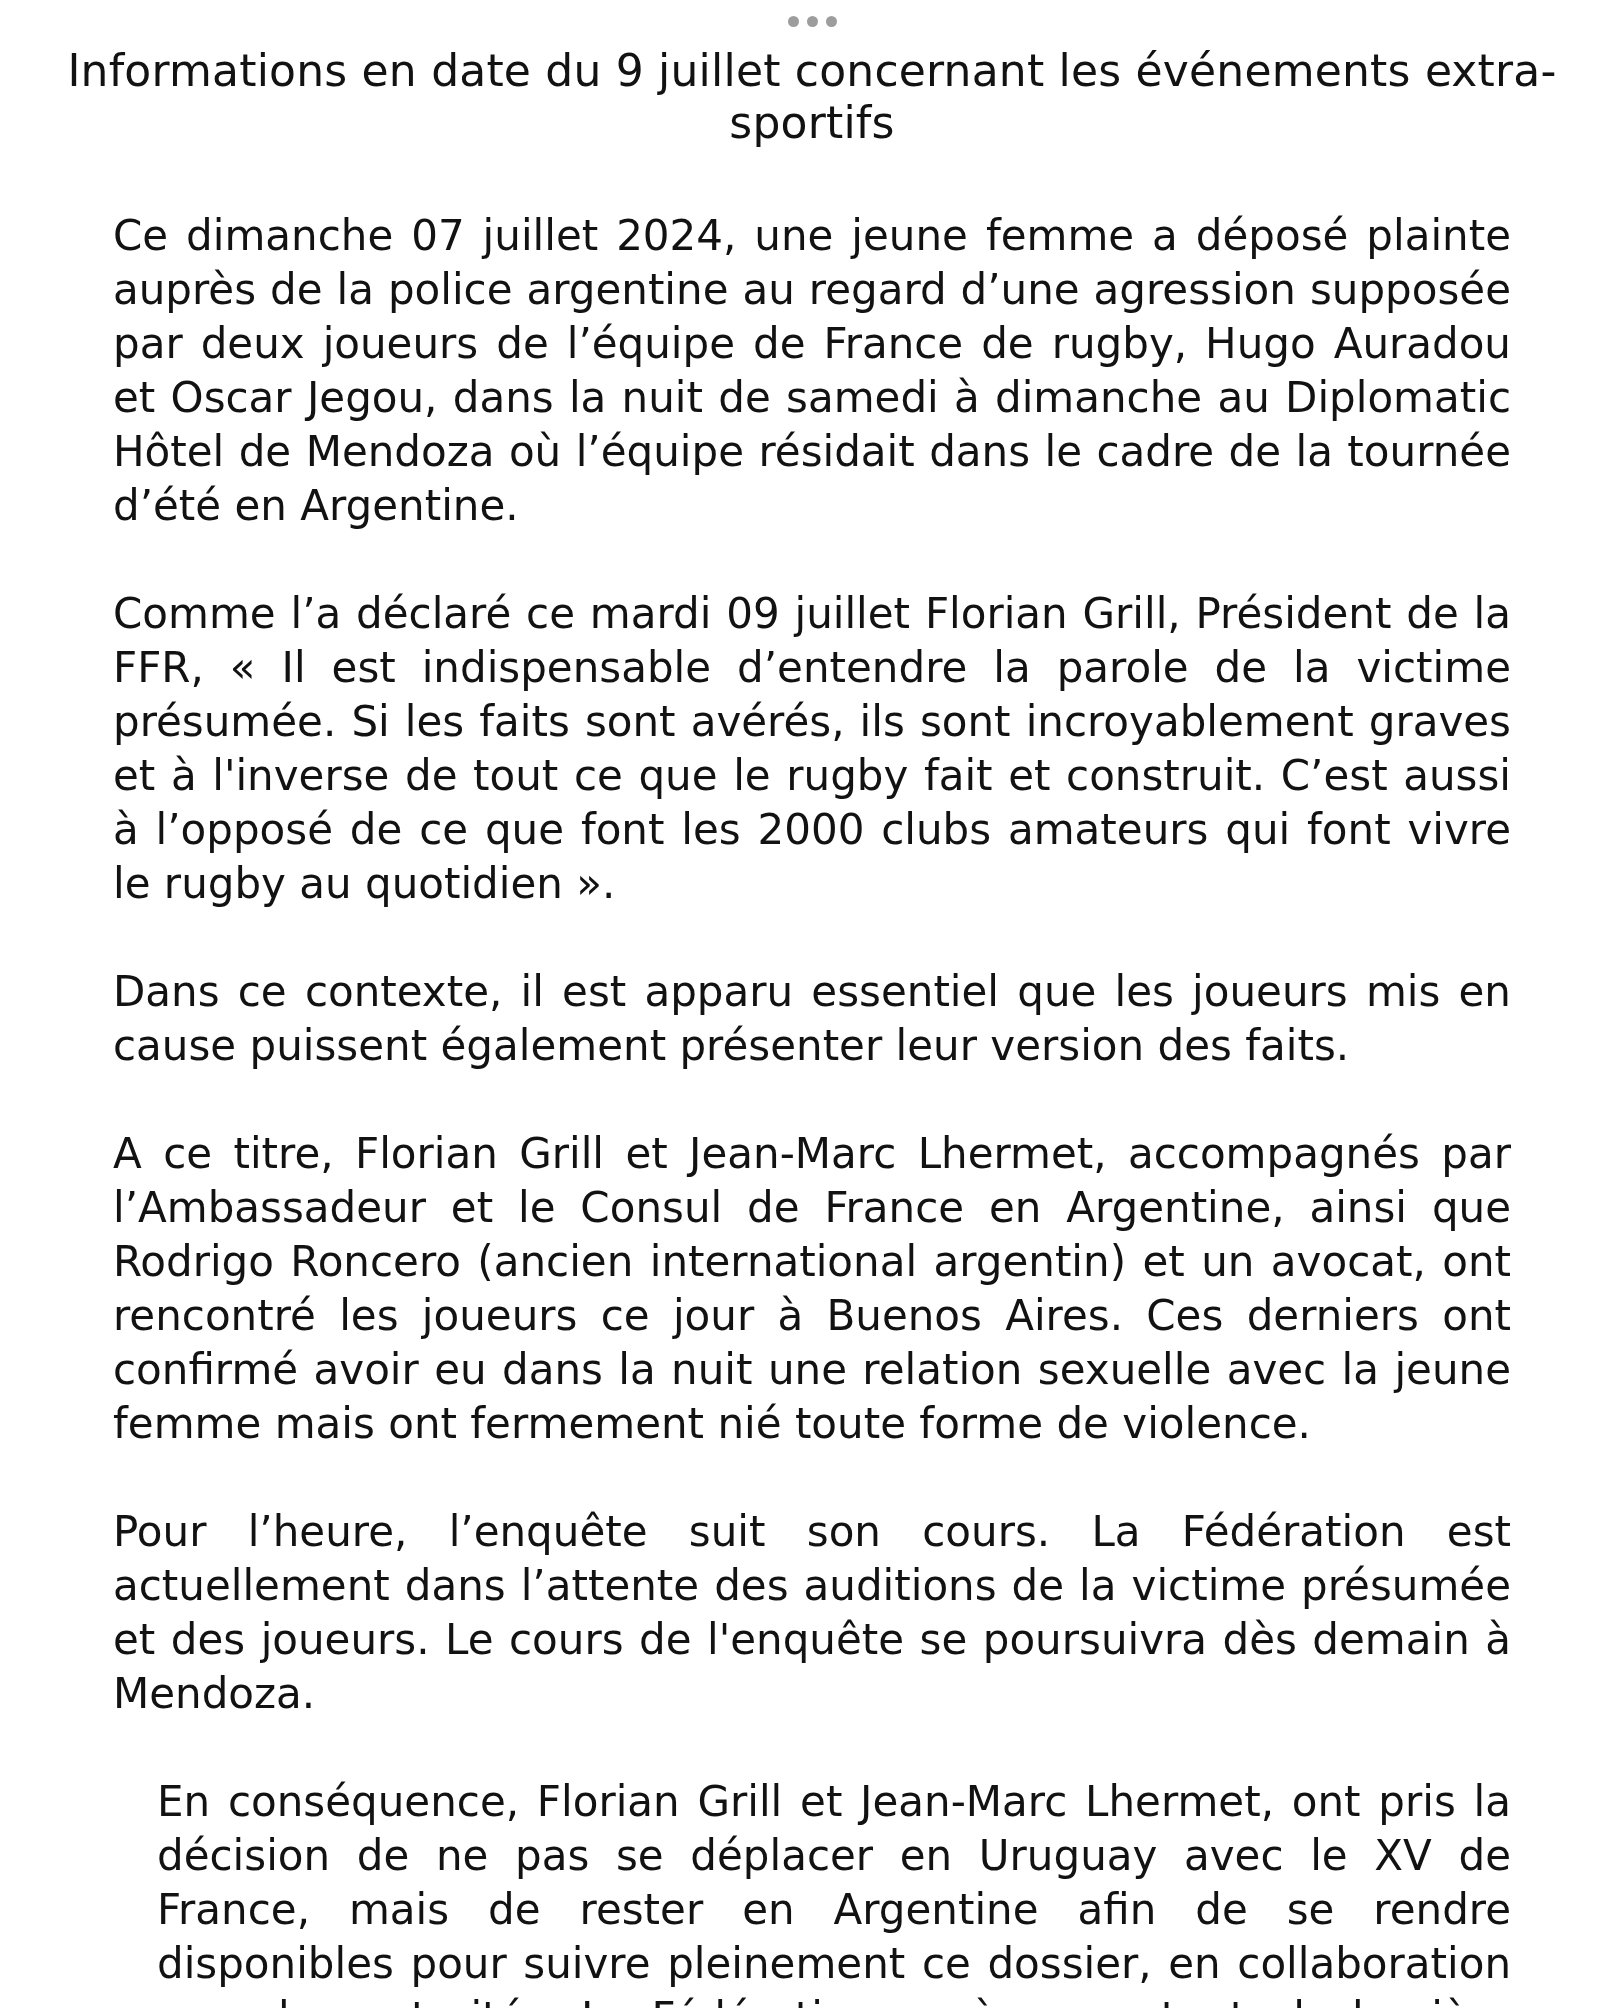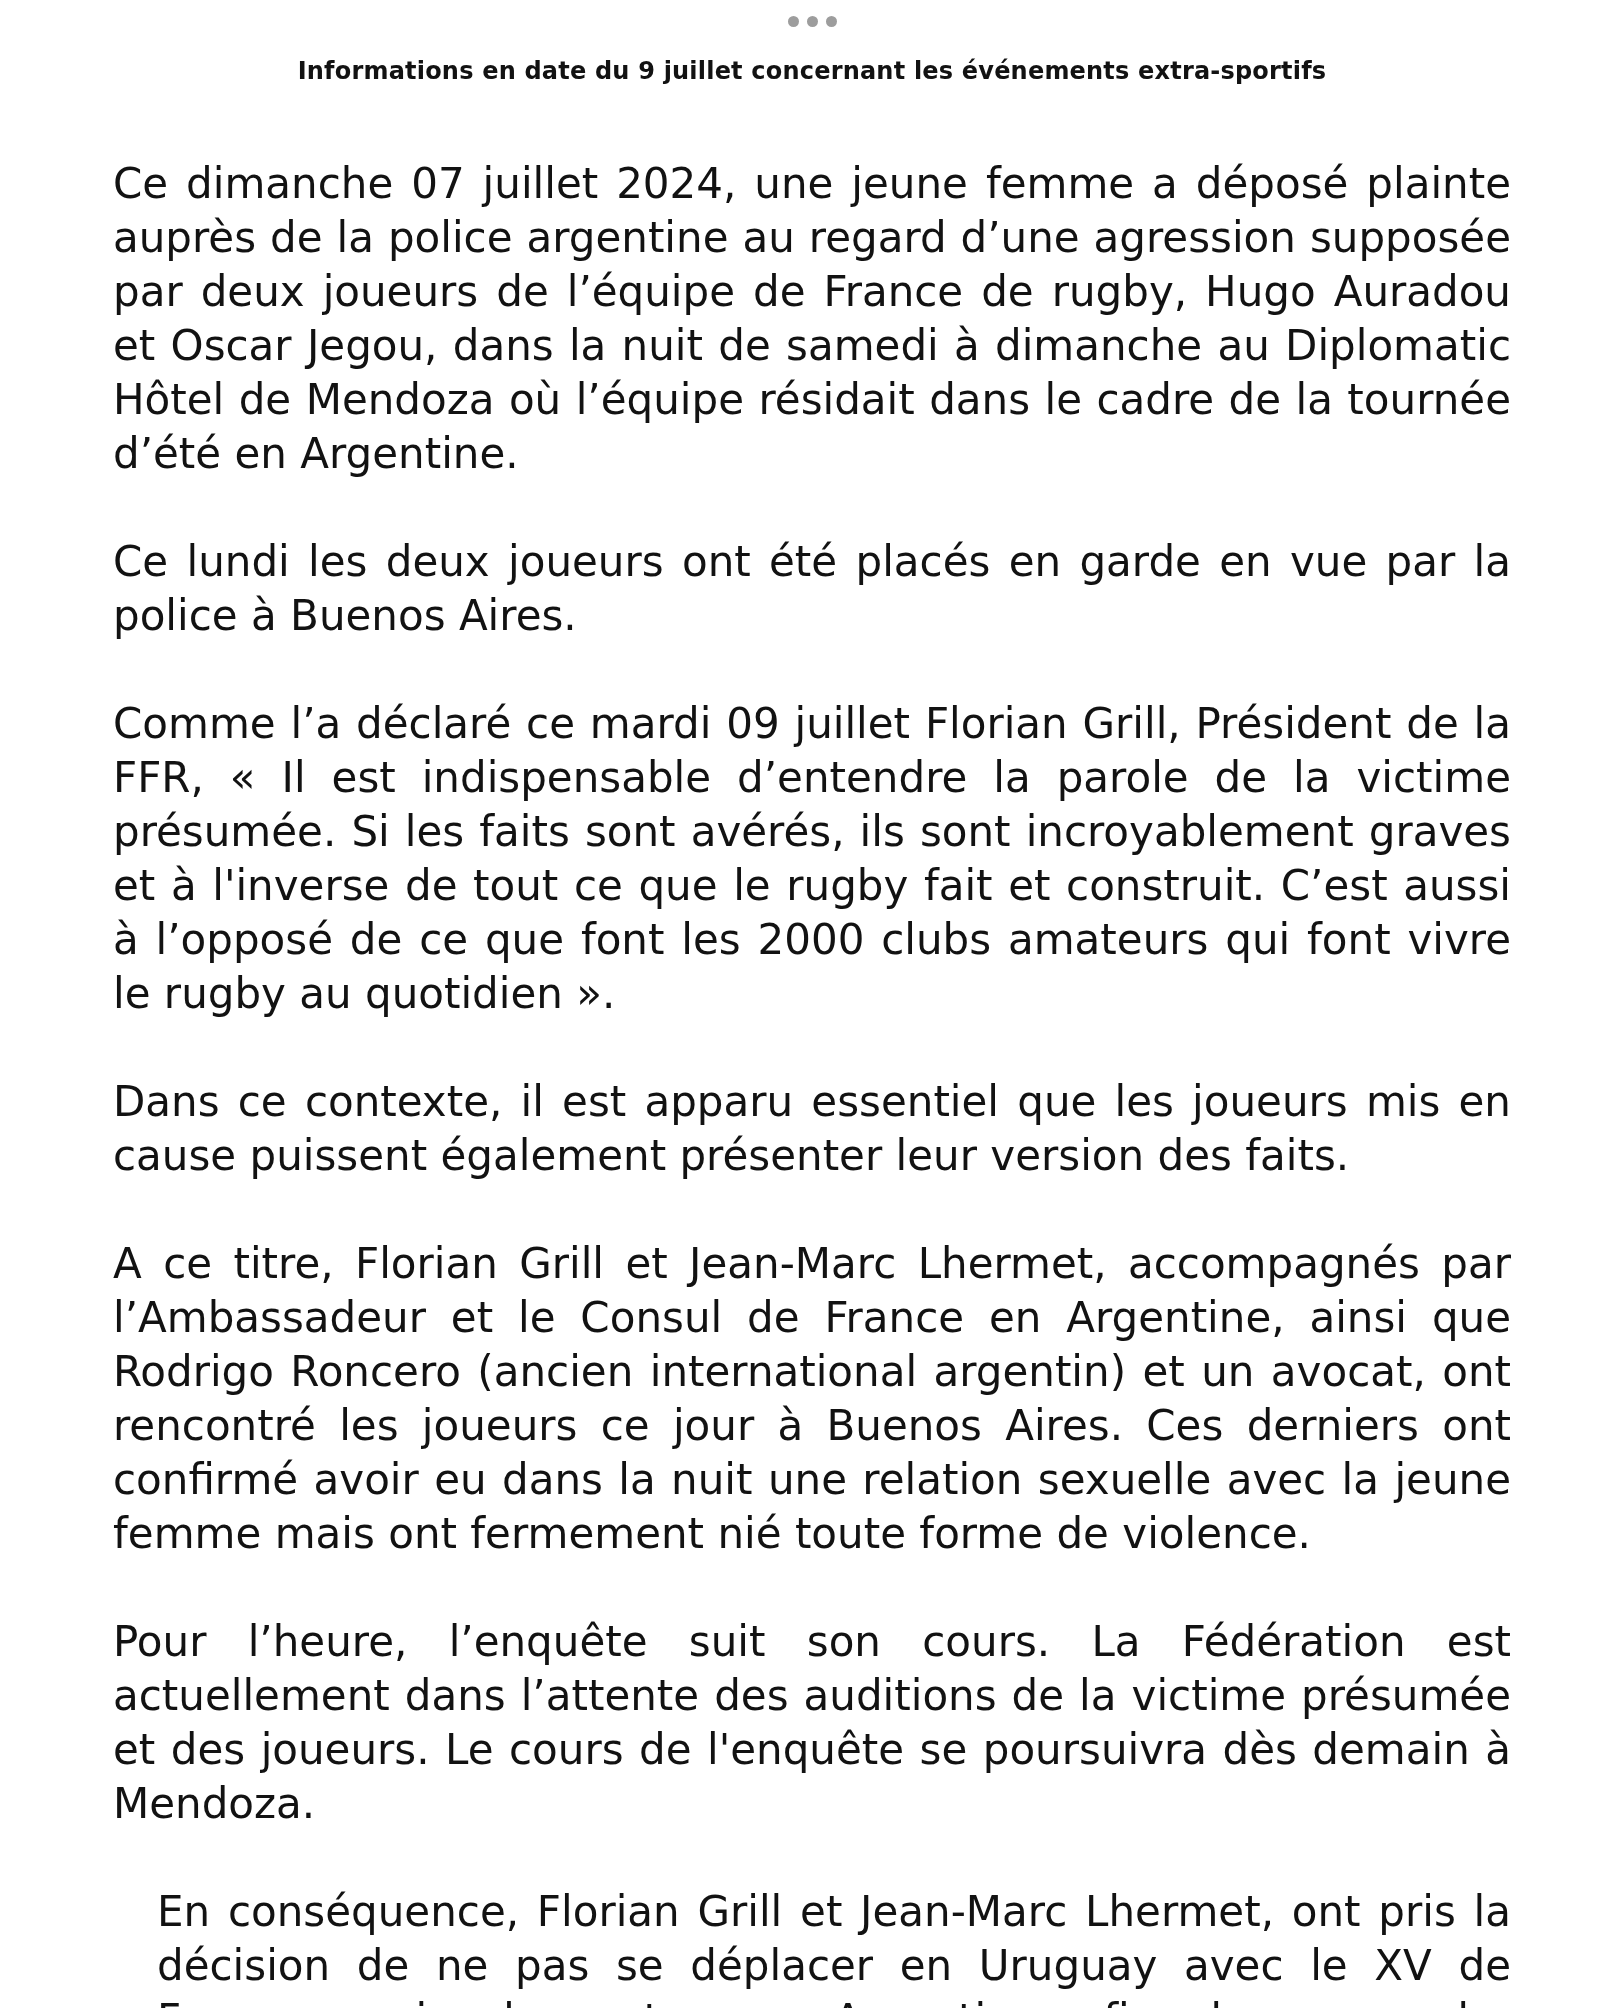--- a/index.html
+++ b/index.html
@@ -27,22 +27,22 @@
     height: 11px;
   }
   .dot {
     width: 11px;
     height: 11px;
     border-radius: 50%;
     background: var(--dots, #9d9d9d);
   }
   .title {
     margin: 18px 40px 0;
-    font-size: 24px;
-    font-weight: bold;
+    font-size: 44px;
+    font-weight: normal;
     line-height: 52px;
     text-align: center;
     letter-spacing: 0.2px;
   }
   .title-line {
     display: block;
   }
   .content {
     width: 1398px;
     margin: 60px auto 0;
@@ -69,21 +69,20 @@
     <span class="dot"></span>
     <span class="dot"></span>
   </div>
 
   <h1 class="title">
     <span class="title-line">Informations en date du 9 juillet concernant les événements extra-sportifs</span>
   </h1>
 
   <div class="content">
     <p>Ce dimanche 07 juillet 2024, une jeune femme a déposé plainte auprès de la police argentine au regard d’une agression supposée par deux joueurs de l’équipe de France de rugby, Hugo Auradou et Oscar Jegou, dans la nuit de samedi à dimanche au Diplomatic Hôtel de Mendoza où l’équipe résidait dans le cadre de la tournée d’été en Argentine.</p>
-    <p>Ce lundi les deux joueurs ont été placés en garde en vue par la police à Buenos Aires.</p>
     <p>Comme l’a déclaré ce mardi 09 juillet Florian Grill, Président de la FFR, « Il est indispensable d’entendre la parole de la victime présumée. Si les faits sont avérés, ils sont incroyablement graves et à l'inverse de tout ce que le rugby fait et construit. C’est aussi à l’opposé de ce que font les 2000 clubs amateurs qui font vivre le rugby au quotidien ».</p>
     <p>Dans ce contexte, il est apparu essentiel que les joueurs mis en cause puissent également présenter leur version des faits.</p>
     <p>A ce titre, Florian Grill et Jean-Marc Lhermet, accompagnés par l’Ambassadeur et le Consul de France en Argentine, ainsi que Rodrigo Roncero (ancien international argentin) et un avocat, ont rencontré les joueurs ce jour à Buenos Aires. Ces derniers ont confirmé avoir eu dans la nuit une relation sexuelle avec la jeune femme mais ont fermement nié toute forme de violence.</p>
     <p>Pour l’heure, l’enquête suit son cours. La Fédération est actuellement dans l’attente des auditions de la victime présumée et des joueurs. Le cours de l'enquête se poursuivra dès demain à Mendoza.</p>
     <p>En conséquence, Florian Grill et Jean-Marc Lhermet, ont pris la décision de ne pas se déplacer en Uruguay avec le XV de France, mais de rester en Argentine afin de se rendre disponibles pour suivre pleinement ce dossier, en collaboration avec les autorités. La Fédération espère que toute la lumière sera faite dans l’intérêt de tous.</p>
   </div>
 
 </div>
 
 </body></html>

